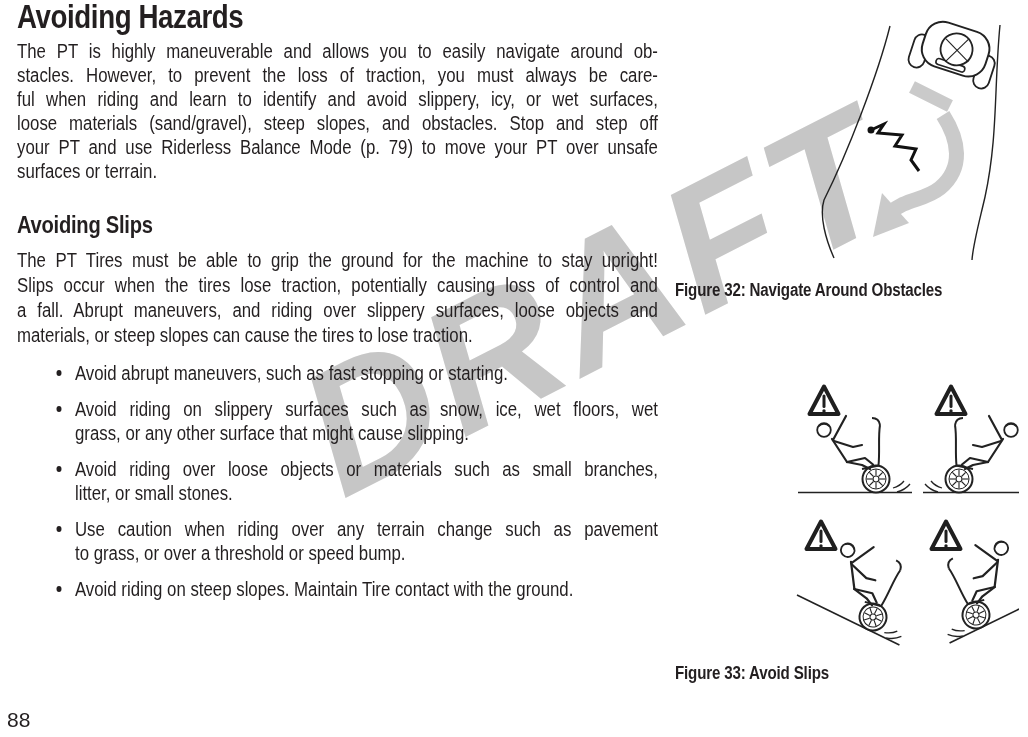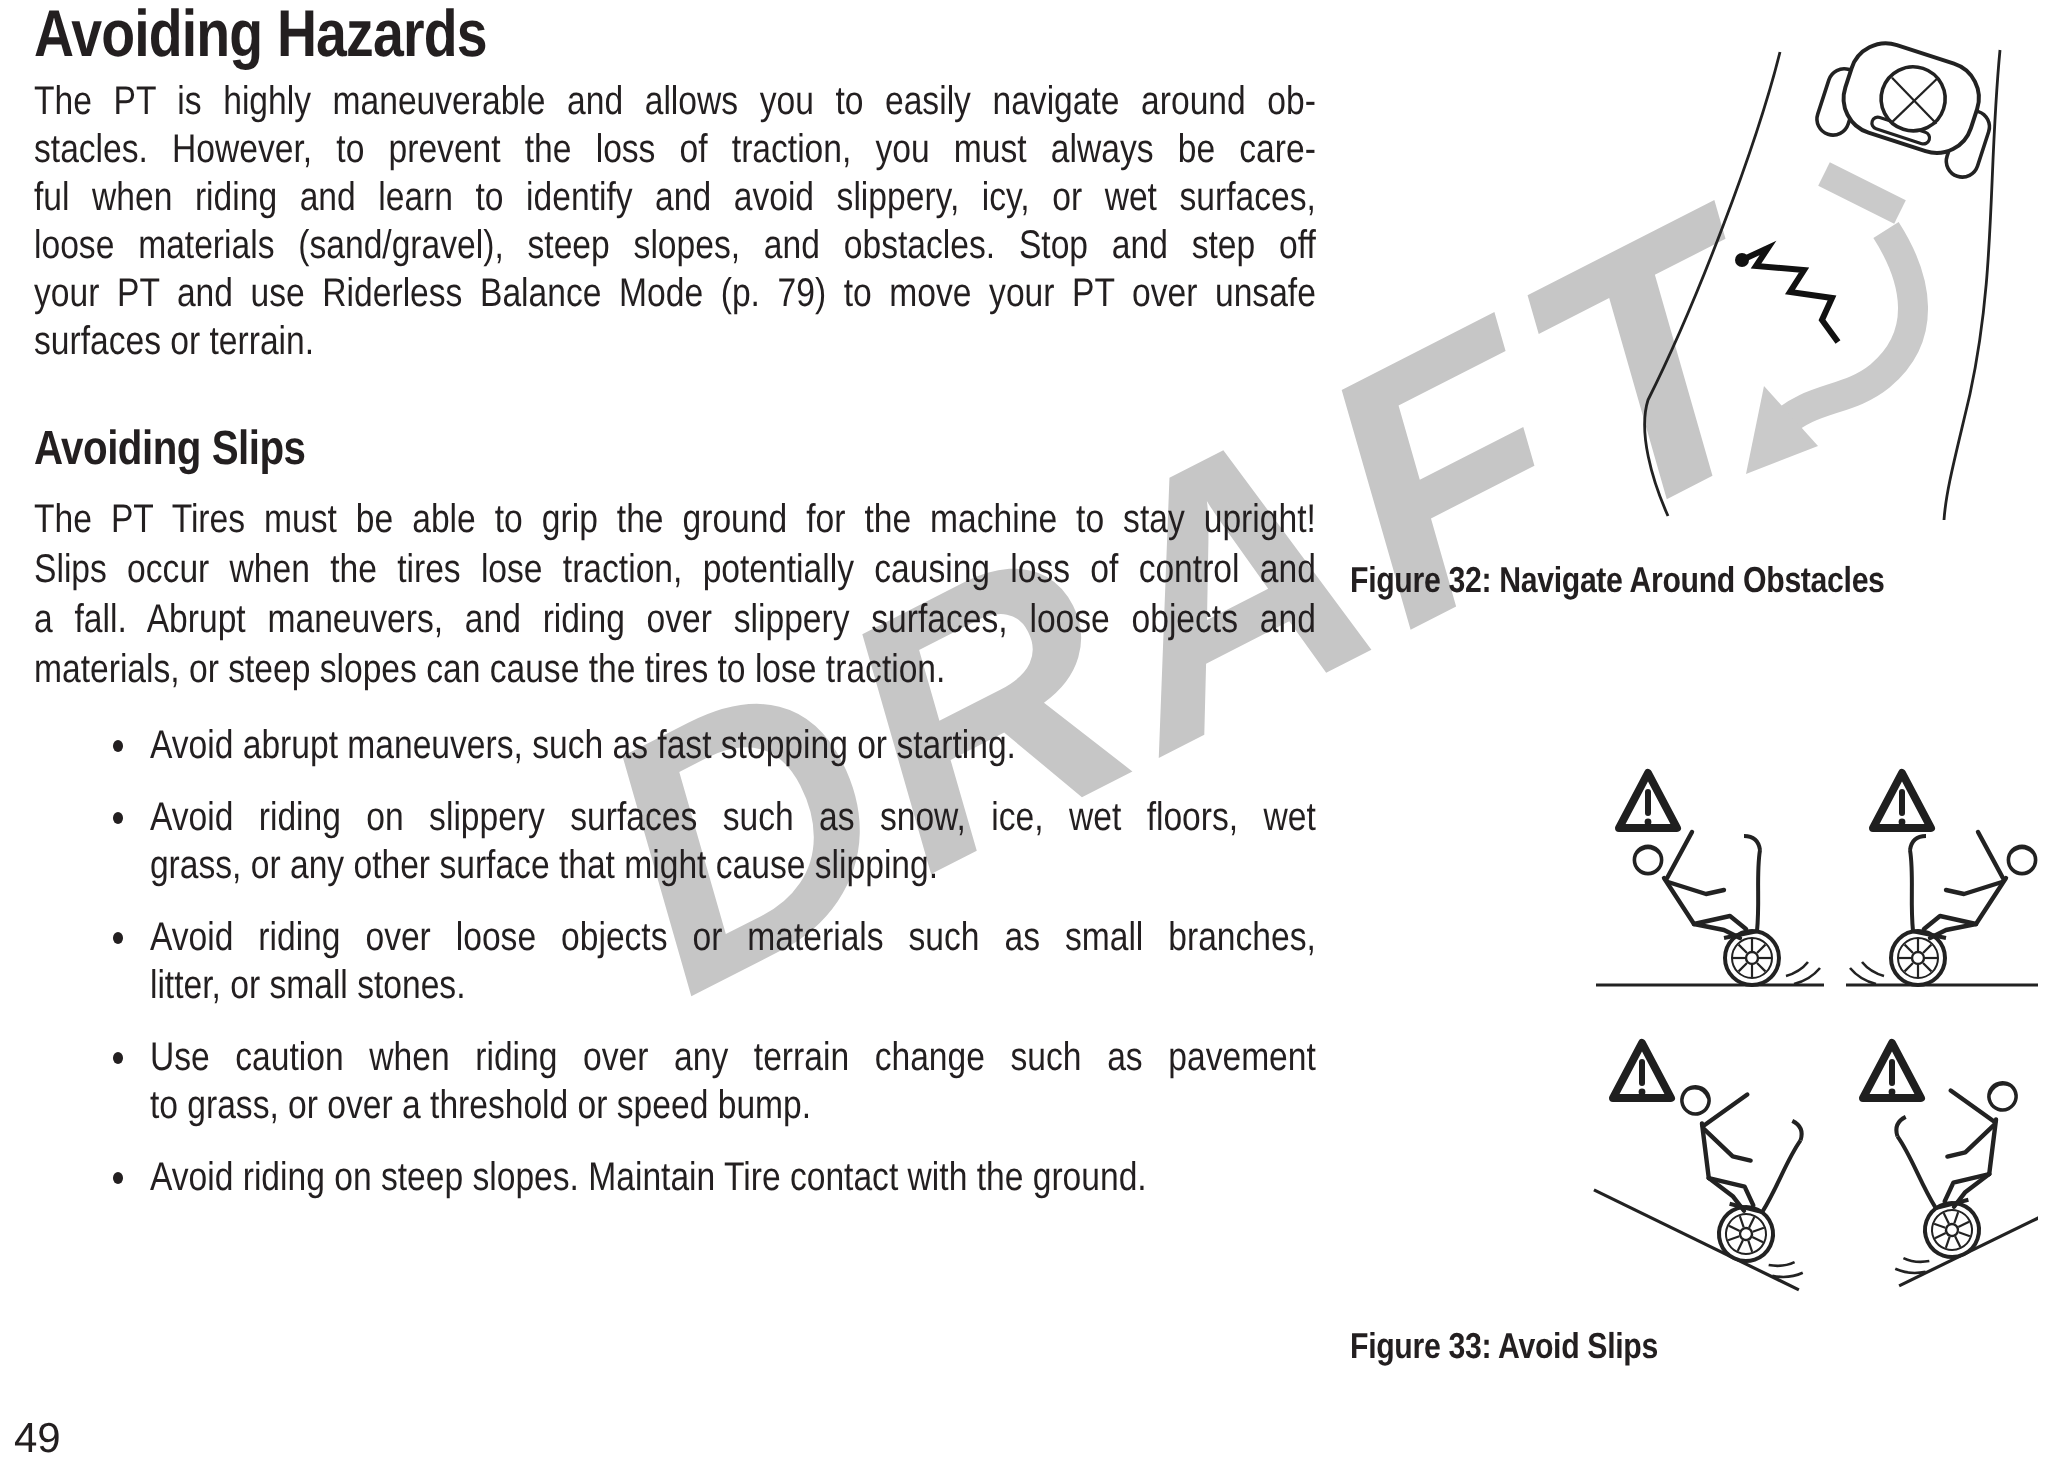--- a/index.html
+++ b/index.html
@@ -190,13 +190,13 @@
     <use href="#warn" transform="translate(30,162)"></use>
     <use href="#slip-rider" transform="translate(82,243) rotate(26)"></use>
   </g>
   <g>
     <use href="#warn" transform="translate(155,162)"></use>
     <use href="#slip-rider" transform="translate(185,241) scale(-1,1) rotate(26)"></use>
   </g>
 </svg>
 <div id="cap33" class="caption">Figure 33: Avoid Slips</div>
 
-<div class="pagenum">49</div>
+<div class="pagenum">88</div>
 
 </body></html>

